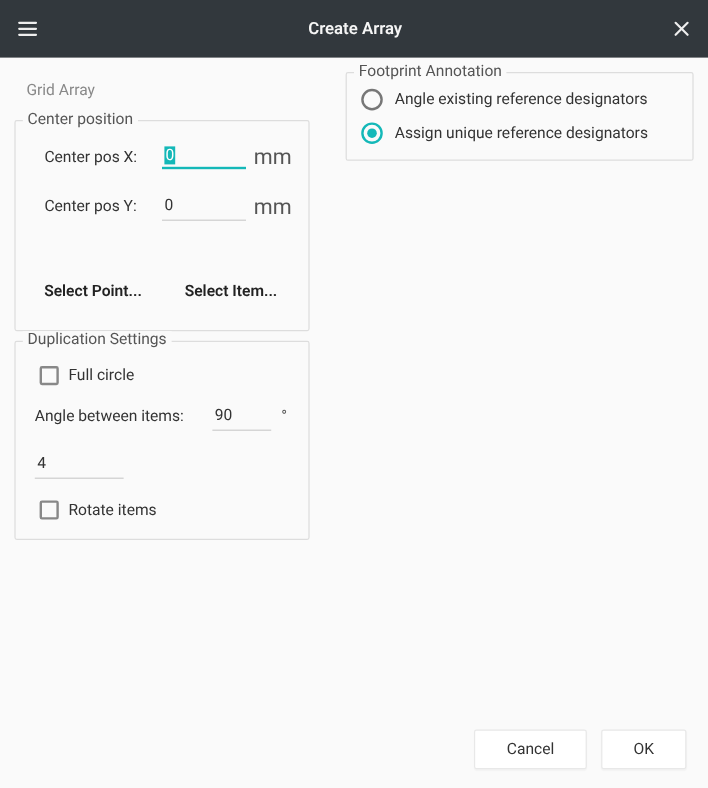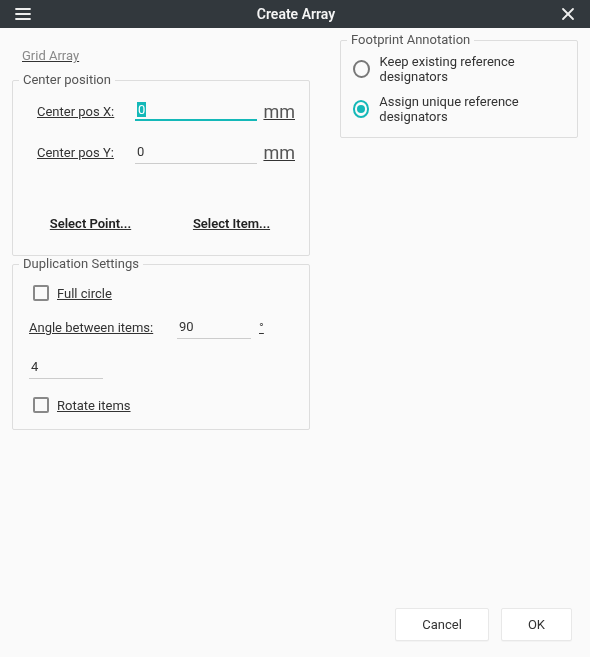--- a/index.html
+++ b/index.html
@@ -1,25 +1,25 @@
 <!DOCTYPE html>
 <html><head>
 <meta charset="utf-8">
 <style>
   * { box-sizing: border-box; margin: 0; padding: 0; font-family: -apple-system, "Segoe UI", Roboto, "Noto Sans", sans-serif; }
   body { width: 590px; height: 657px; background: #fafafa; color: #333; font-size: 13px; overflow: hidden; }
 
-  .titlebar { height: 28px; background: #32383d; color: #eee; display: flex; align-items: center; justify-content: flex-start; padding: 0 10px; }
+  .titlebar { height: 48px; background: #32383d; color: #eee; display: flex; align-items: center; justify-content: flex-start; padding: 0 10px; }
   .titlebar .hamburger { cursor: pointer; padding: 4px; }
   .titlebar .hamburger svg, .titlebar .close svg { display: block; }
   .titlebar .title { flex: 1; text-align: center; font-weight: 600; font-size: 14px; color: #f5f5f5; user-select: none; }
   .titlebar .close { cursor: pointer; padding: 4px; }
 
   .body-area { display: flex; gap: 20px; padding: 12px 12px 0 12px; }
-  .left-col { width: 298px; text-decoration: underline; }
+  .left-col { width: 246px; }
   .right-col { flex: 1; }
 
   .tabs { display: flex; gap: 0; border-bottom: 1px solid transparent; margin-bottom: 8px; }
   .tab { padding: 8px 10px 6px 10px; color: #888; cursor: pointer; border-bottom: 2px solid transparent; font-size: 13px; }
   .tab.active { color: #14b8b8; border-bottom: 2px solid #14b8b8; font-weight: 600; }
 
   .fieldset { border: 1px solid #ddd; border-radius: 2px; position: relative; padding: 14px 10px 10px 10px; margin-bottom: 8px; background: #fff0; }
   .fieldset .legend { position: absolute; top: -9px; left: 6px; background: #fafafa; padding: 0 4px; color: #555; font-size: 13px; }
   .row { display: flex; align-items: center; gap: 6px; padding: 6px 4px 12px 14px; }
   .row-btns { display: flex; align-items: center; gap: 6px; padding: 8px 0 6px 0; }
@@ -121,21 +121,21 @@
     </div>
   </div>
 
   <div class="right-col">
     <div class="ann-box">
       <div class="legend">Footprint Annotation</div>
       <div class="radio-row">
         <span class="radio">
             <span class="dot"></span>
           </span>
-        <span class="radio-label">Keep existing reference designators</span>
+        <span class="radio-label">Angle existing reference designators</span>
       </div>
       <div class="radio-row">
         <span class="radio sel">
             <span class="dot"></span>
           </span>
         <span class="radio-label">Assign unique reference designators</span>
       </div>
     </div>
   </div>
 </div>

